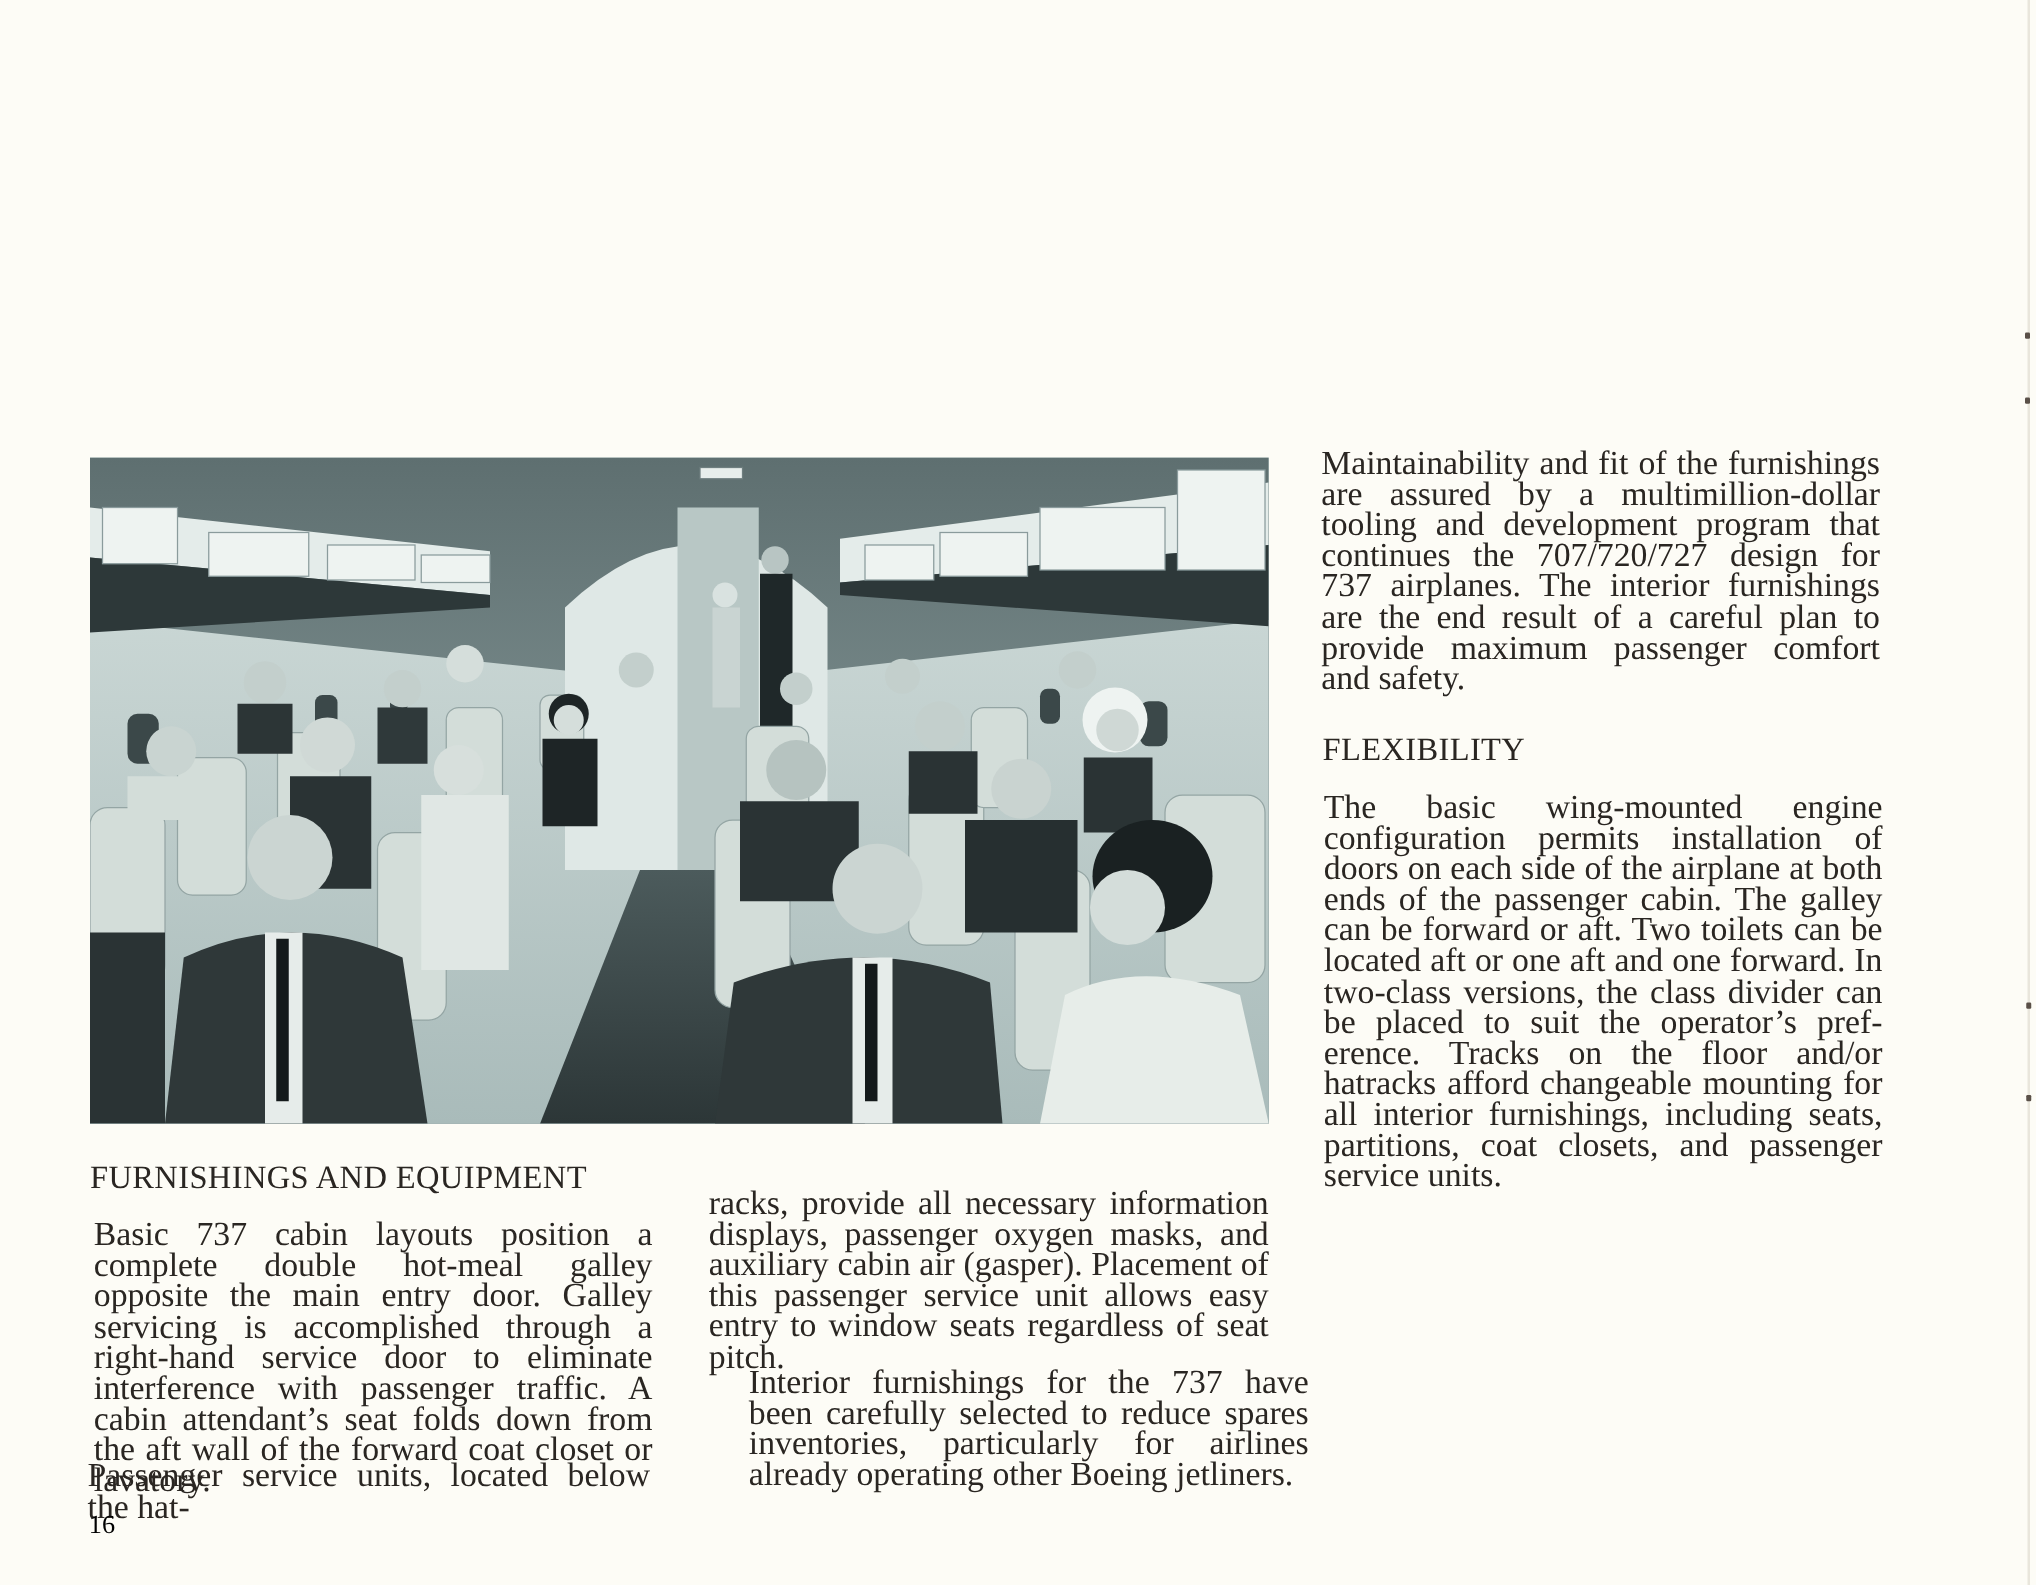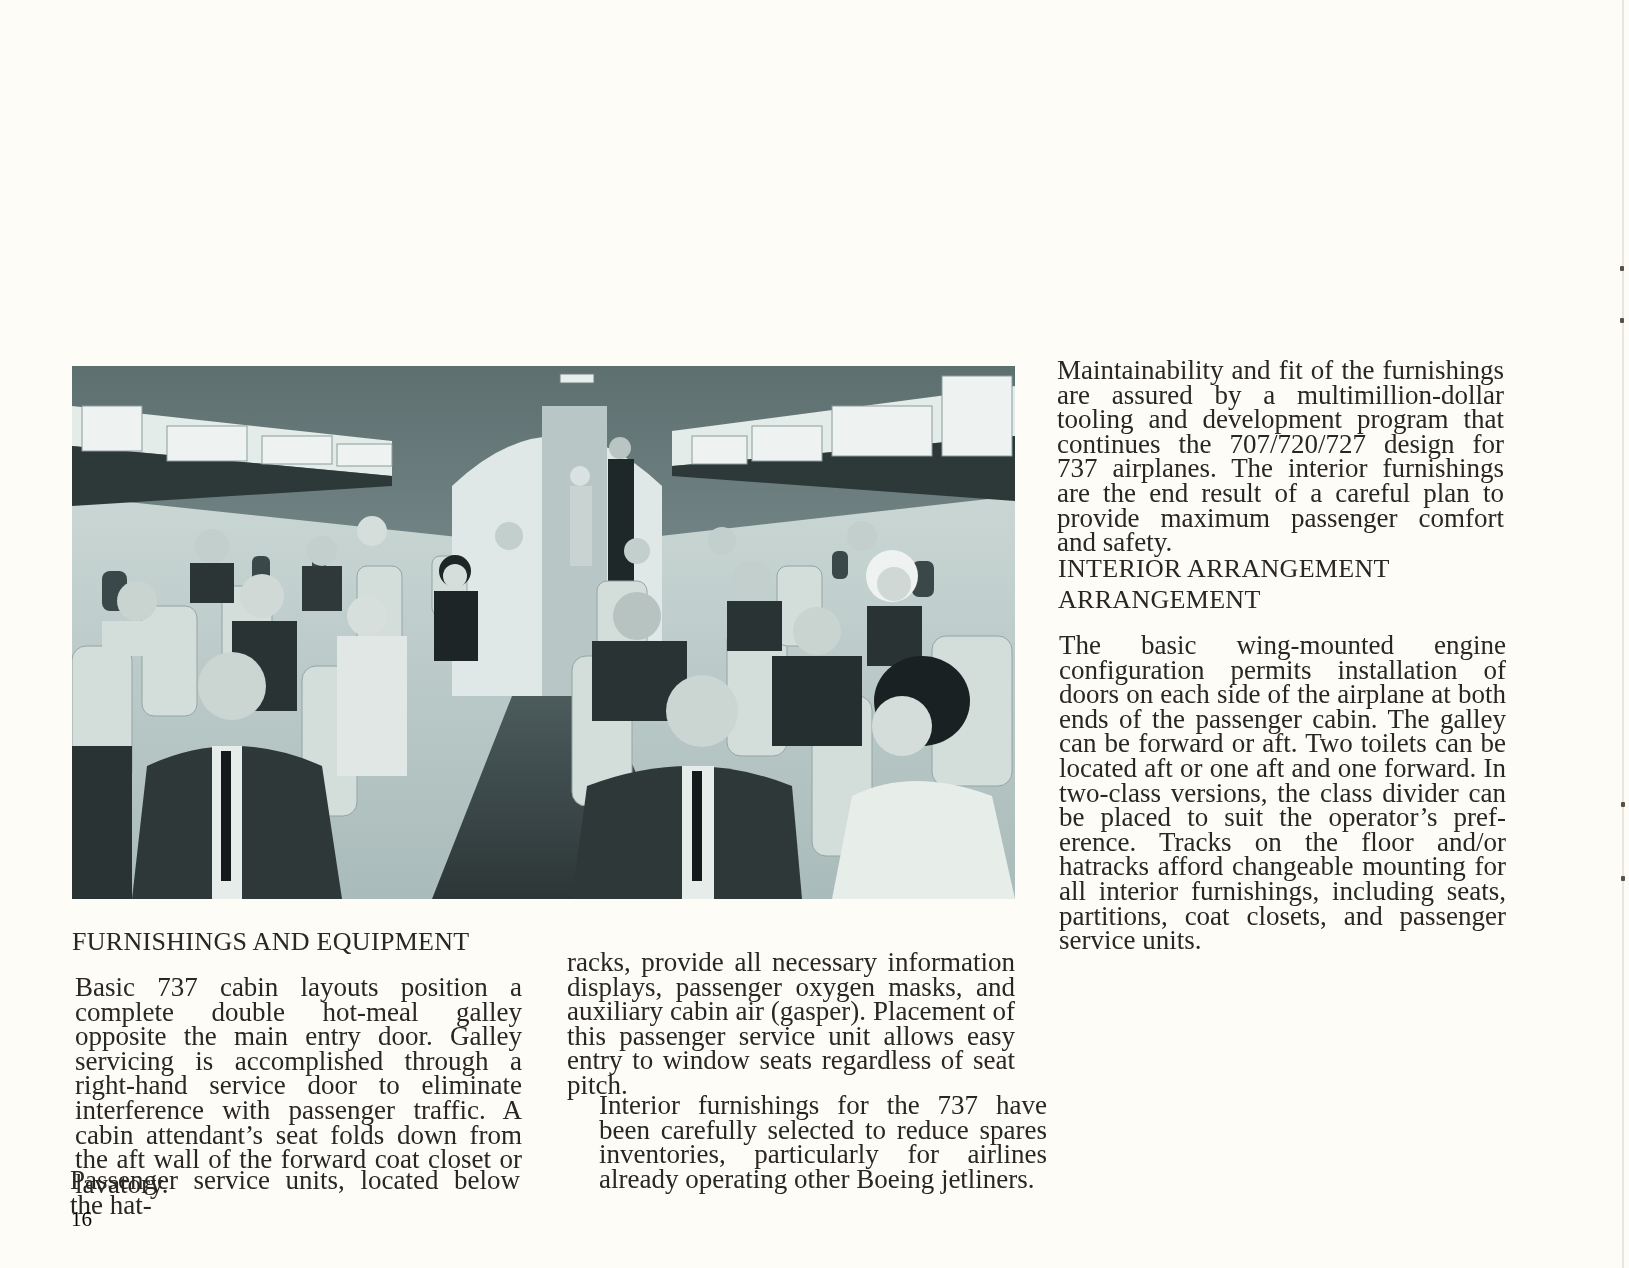--- a/index.html
+++ b/index.html
@@ -201,21 +201,21 @@
 <p class="para" id="p-basic">Basic 737 cabin layouts position a complete double hot-meal galley opposite the main en­try door. Galley servicing is accomplished through a right-hand service door to eliminate interference with passenger traffic. A cabin attendant’s seat folds down from the aft wall of the forward coat closet or lavatory.</p>
 
 <p class="para last-left" id="p-psu-start">Passenger service units, located below the hat-</p>
 
 <p class="para" id="p-racks">racks, provide all necessary information dis­plays, passenger oxygen masks, and auxiliary cabin air (gasper). Placement of this passen­ger service unit allows easy entry to window seats regardless of seat pitch.</p>
 
 <p class="para" id="p-interior">Interior furnishings for the 737 have been carefully selected to reduce spares inventor­ies, particularly for airlines already operating other Boeing jetliners.</p>
 
 <p class="para" id="p-maintain">Maintainability and fit of the furnishings are assured by a multimillion-dollar tooling and development program that continues the 707/720/727 design for 737 airplanes. The interior furnishings are the end result of a careful plan to provide maximum passenger comfort and safety.</p>
 
-<h2 class="heading" id="h-arrangement"><span>INTERIOR ARRANGEMENT</span><br><span>ARRANGEMENT</span></h2>
+<h2 class="heading" id="h-arrangement"><br><span>FLEXIBILITY</span></h2>
 
 <p class="para" id="p-flex">The basic wing-mounted engine configuration permits installation of doors on each side of the airplane at both ends of the passenger cabin. The galley can be forward or aft. Two toilets can be located aft or one aft and one forward. In two-class versions, the class di­vider can be placed to suit the operator’s pref­erence. Tracks on the floor and/or hatracks afford changeable mounting for all interior furnishings, including seats, partitions, coat closets, and passenger service units.</p>
 
 <div class="page-number">16</div>
 
 <div class="binding-edge"></div>
 <div class="binding-mark" style="left:1620px; top:266px;"></div>
 <div class="binding-mark" style="left:1620px; top:318px;"></div>
 <div class="binding-mark" style="left:1621px; top:802px;"></div>
 <div class="binding-mark" style="left:1621px; top:876px;"></div>

